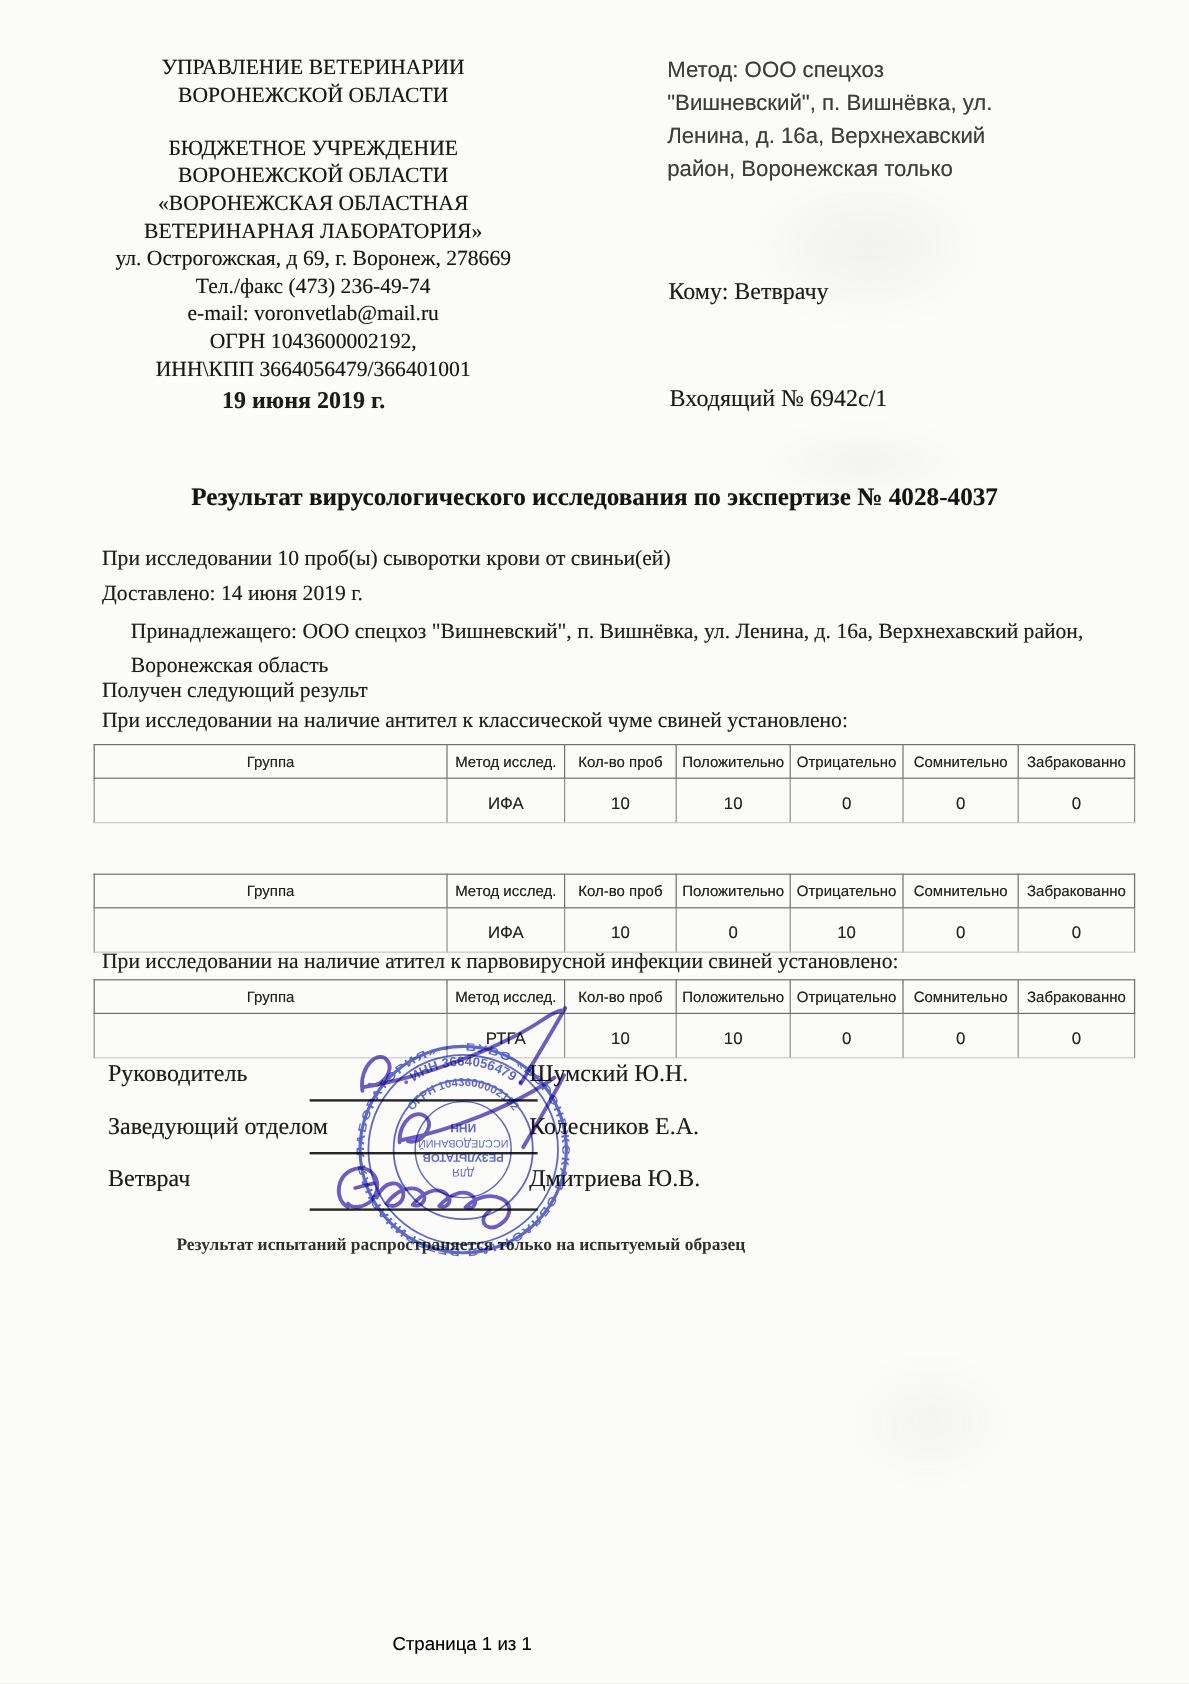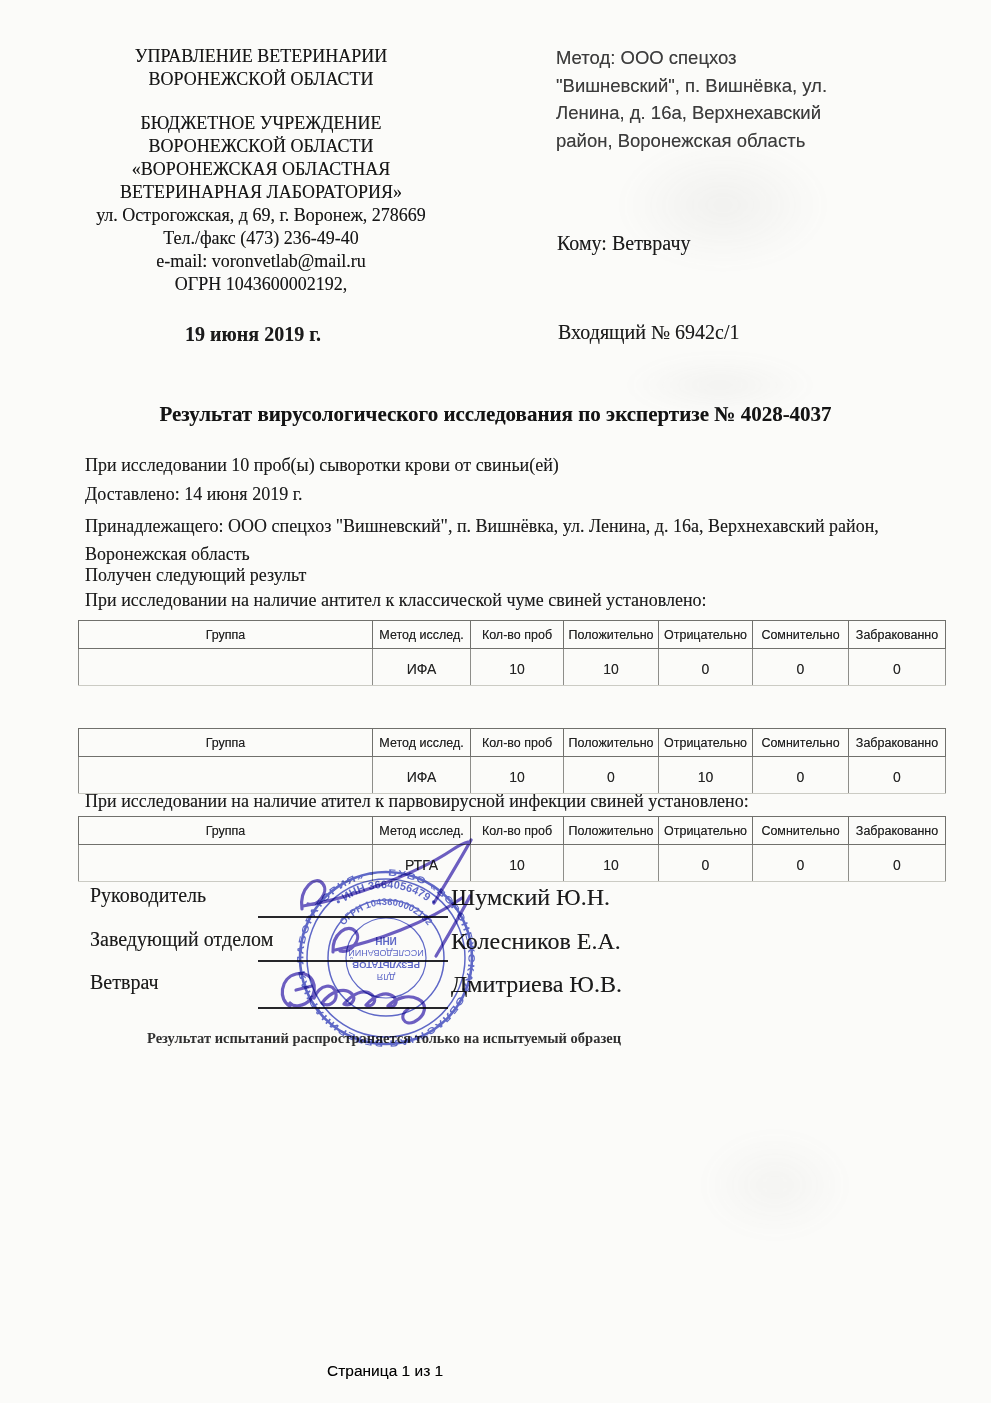--- a/index.html
+++ b/index.html
@@ -23,41 +23,41 @@
     color:#3c3c3c;text-shadow:0 0 .5px rgba(60,60,60,.5);}
   .komu{left:557px;top:232px;font-size:20px;}
   .date-line{left:185px;top:323px;font-size:20px;font-weight:bold;}
   .incoming{left:558px;top:321px;font-size:20px;}
 
   .doc-title{left:0;top:402px;width:991px;text-align:center;
     font-size:21px;font-weight:bold;color:#141414;}
 
   .body-line{left:85px;font-size:18px;color:#1c1c1c;}
   .p1{top:455px;} .p2{top:484px;}
-  .p3{top:512px;width:858px;line-height:28px;}
+  .p3{top:512px;width:858px;line-height:28px;margin-left:24px;}
   .p4{top:565px;} .s1{top:590px;}
   .s2{top:679px;width:846px;line-height:25px;}
   .s3{top:791px;}
 
   
   table.res{position:absolute;left:78px;width:867px;border-collapse:collapse;
     table-layout:fixed;border:1px solid #70706c;
     font-family:"Liberation Sans","DejaVu Sans",sans-serif;}
   .t1{top:620px;} .t2{top:728px;} .t3{top:816px;}
   table.res th{height:27px;font-size:12.5px;font-weight:normal;color:#222;
     text-align:center;vertical-align:middle;border:1px solid #70706c;
     text-shadow:0 0 .5px rgba(30,30,30,.55);padding:0 2px;}
   table.res td{height:31px;font-size:14px;color:#242424;text-align:center;
     vertical-align:middle;border-left:1px solid #8e8e8a;border-right:1px solid #8e8e8a;
     border-bottom:1px solid #cbcbc4;padding-top:4px;
     text-shadow:0 0 .5px rgba(30,30,30,.45);}
 
   
   .sig-role{left:90px;font-size:20px;}
-  .sig-name{left:451px;font-size:24px;}
+  .sig-name{left:441px;font-size:20px;}
   .r1{top:884px;} .r2{top:928px;} .r3{top:971px;}
   .sig-line{left:258px;width:190px;height:0;border-bottom:2px solid #26262a;}
   .l1{top:916px;} .l2{top:960px;} .l3{top:1007px;}
 
   .note{left:147px;top:1030px;font-size:14.5px;font-weight:600;color:#303030;}
   .page-num{left:327px;top:1362px;font-size:15.5px;color:#000000;
     text-shadow:0 0 .4px rgba(60,60,60,.5);}
 
   
   .stamp{left:274px;top:846px;width:224px;height:224px;opacity:.88;
@@ -84,30 +84,31 @@
   <div class="abs ghost g3"></div>
 
   <div class="abs org-block serif scan">
     <div>УПРАВЛЕНИЕ ВЕТЕРИНАРИИ</div>
     <div>ВОРОНЕЖСКОЙ ОБЛАСТИ</div>
     <div class="gap">БЮДЖЕТНОЕ УЧРЕЖДЕНИЕ</div>
     <div>ВОРОНЕЖСКОЙ ОБЛАСТИ</div>
     <div>«ВОРОНЕЖСКАЯ ОБЛАСТНАЯ</div>
     <div>ВЕТЕРИНАРНАЯ ЛАБОРАТОРИЯ»</div>
     <div>ул. Острогожская, д 69, г. Воронеж, 278669</div>
-    <div>Тел./факс (473) 236-49-40</div>
+    <div>Тел./факс (473) 236-49-74</div>
     <div>e-mail: voronvetlab@mail.ru</div>
     <div>ОГРН 1043600002192,</div>
+    <div>ИНН\КПП 3664056479/366401001</div>
   </div>
 
   <div class="abs addr-block sans">
     <div>Метод: ООО спецхоз</div>
     <div>"Вишневский", п. Вишнёвка, ул.</div>
     <div>Ленина, д. 16а, Верхнехавский</div>
-    <div>район, Воронежская область</div>
+    <div>район, Воронежская только</div>
   </div>
 
   <div class="abs komu serif scan">Кому: Ветврачу</div>
   <div class="abs date-line serif scan">19 июня 2019 г.</div>
   <div class="abs incoming serif scan">Входящий № 6942с/1</div>
 
   <div class="abs doc-title serif scan">Результат вирусологического исследования по экспертизе № 4028-4037</div>
 
   <div class="abs body-line p1 scan">При исследовании 10 проб(ы) сыворотки крови от свиньи(ей)</div>
   <div class="abs body-line p2 scan">Доставлено: 14 июня 2019 г.</div>

